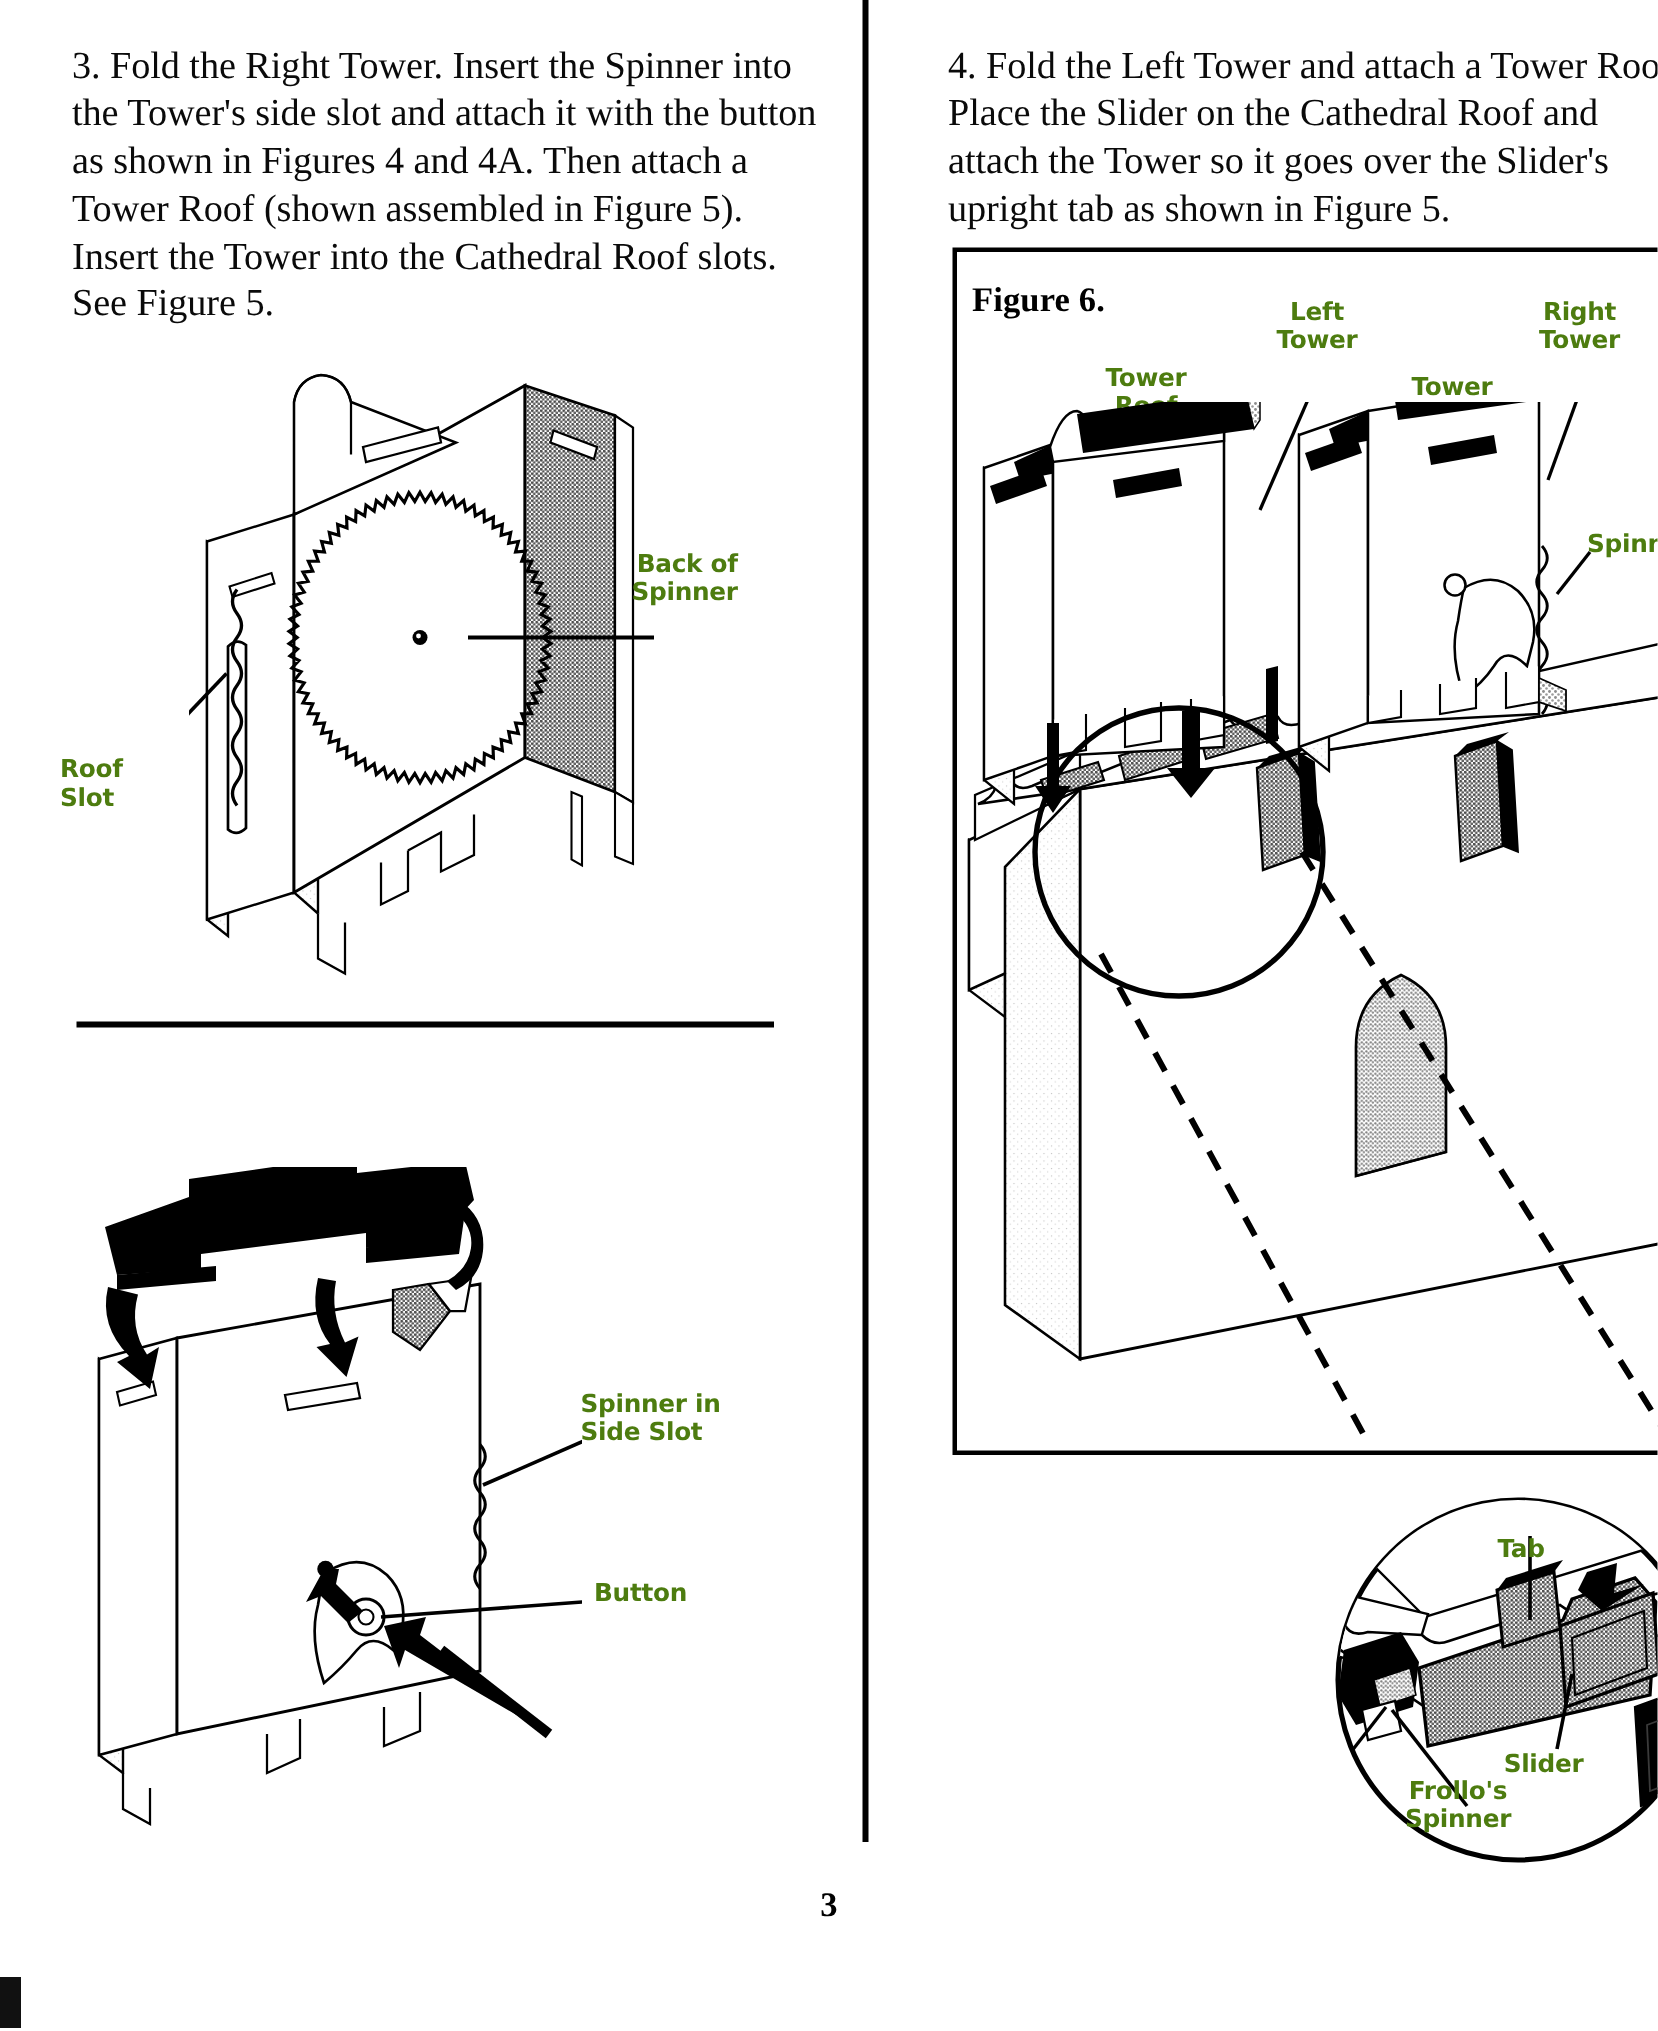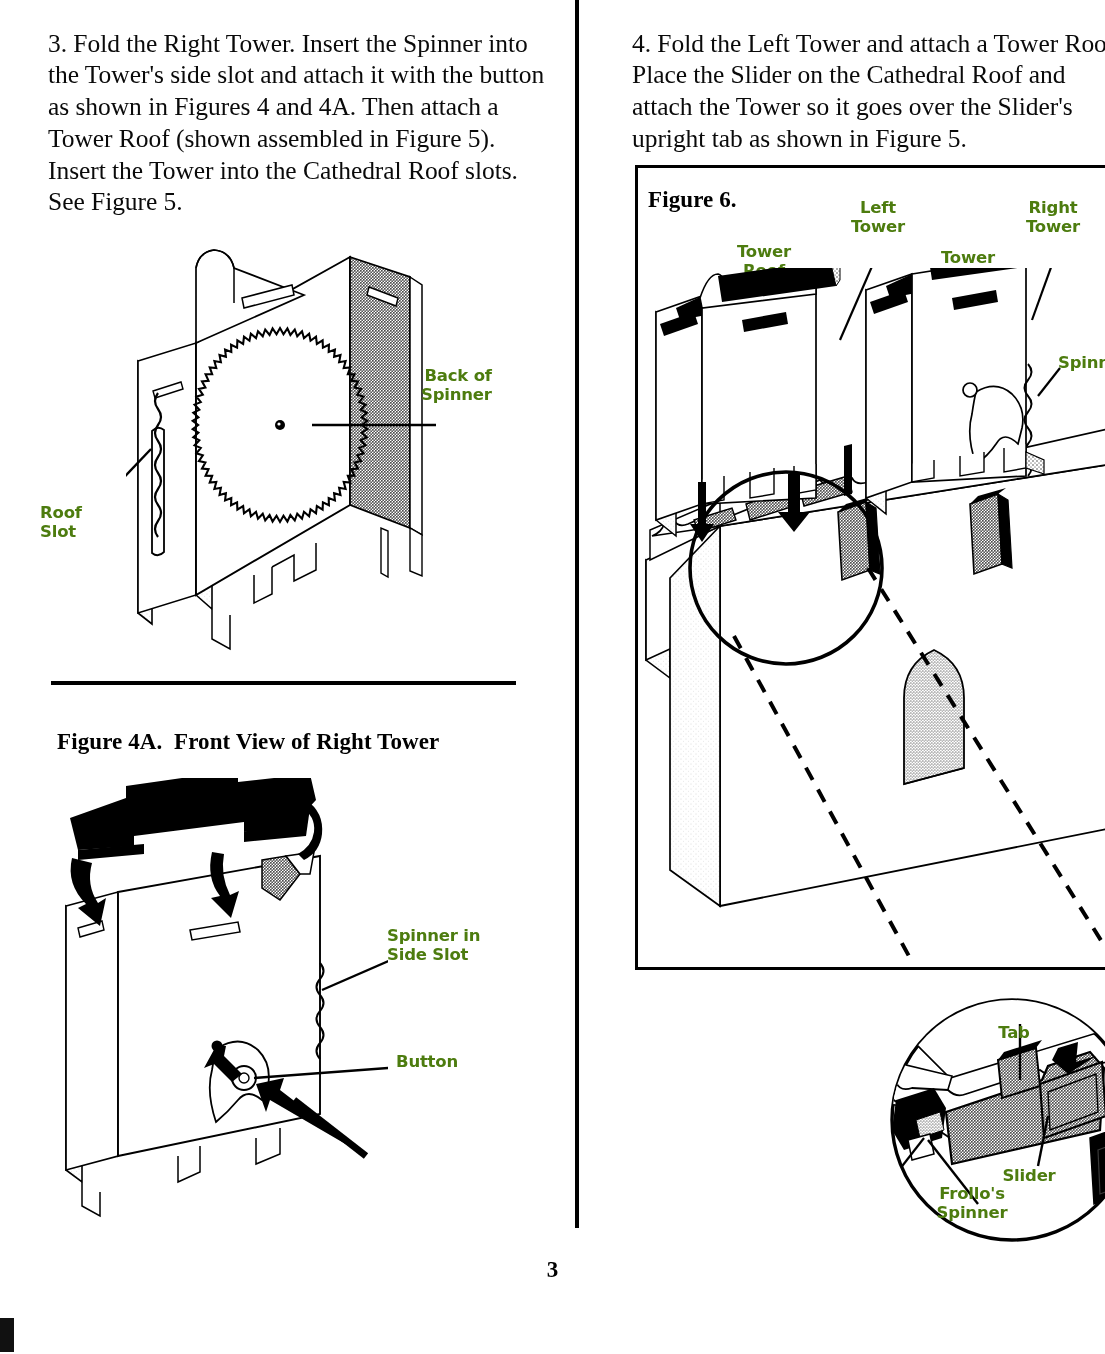--- a/index.html
+++ b/index.html
@@ -203,23 +203,20 @@
     </svg>
 
     <div class="callout" style="left:373px; top:366px;text-align:right;">Back of
 Spinner</div>
 
     <div class="callout" style="left:-8px; top:503px;">Roof
 Slot</div>
 
     <div class="hrule" style="left:3px; top:681px; width:465px; height:4px;"></div>
 
-    <div style="position:absolute; left:9px; top:729px;">
-      <span class="fig-caption">Figure 4A.  Front View of Right Tower</span>
-    </div>
 
     <svg class="fig-svg" style="left:0px; top:778px;" width="340" height="445" viewBox="0 0 340 445">
 
       <path d="M22,40 L78,20 L78,8 L190,-8 L190,4 L262,-4 L268,22 L244,48 L196,54 L196,44 L86,58 L86,68 L30,72 Z" fill="#000"></path>
       <path d="M30,72 L30,82 L96,76 L96,66" fill="#000"></path>
       <path d="M196,54 L196,64 L258,58 L262,30" fill="#000"></path>
 
       <path d="M18,128 L18,392 L34,404 L34,140 Z" fill="url(#stipLight)" stroke="#000" stroke-width="1.6"></path>
       <path d="M18,128 L70,114 L70,378 L18,392 Z" fill="#ffffff" stroke="#000" stroke-width="1.7"></path>
 

